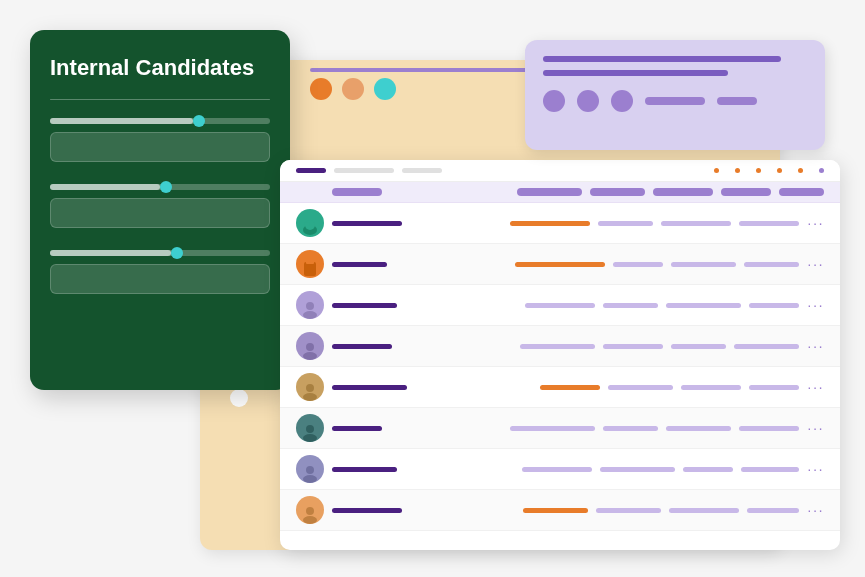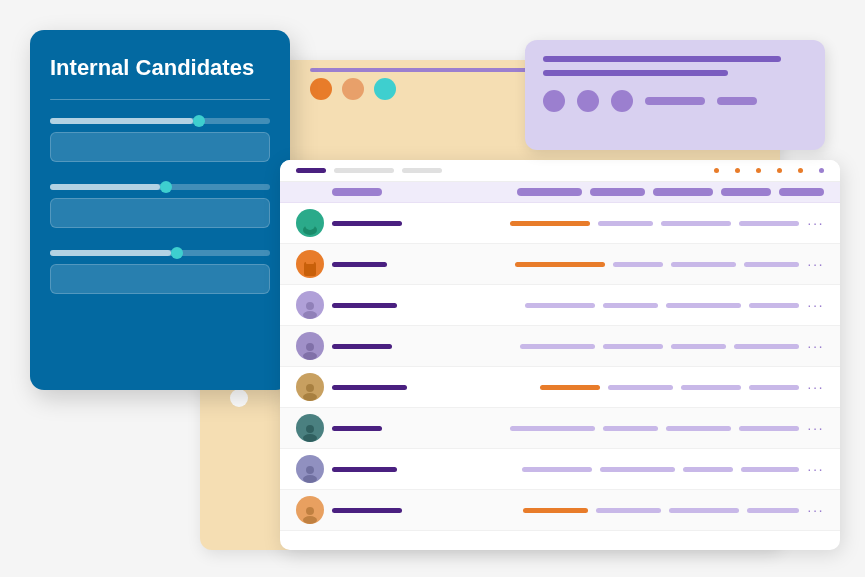--- a/index.html
+++ b/index.html
@@ -22,21 +22,21 @@
       justify-content: center;
     }
 
     
     .purple-card {
       position: absolute;
       left: 30px;
       top: 30px;
       width: 260px;
       height: 360px;
-      background: #0369a1;
+      background: #14532d;
       border-radius: 14px;
       padding: 24px 20px;
       z-index: 10;
       box-shadow: 4px 8px 24px rgba(0,0,0,0.18);
     }
 
     .purple-card-title {
       color: #fff;
       font-size: 22px;
       font-weight: bold;

